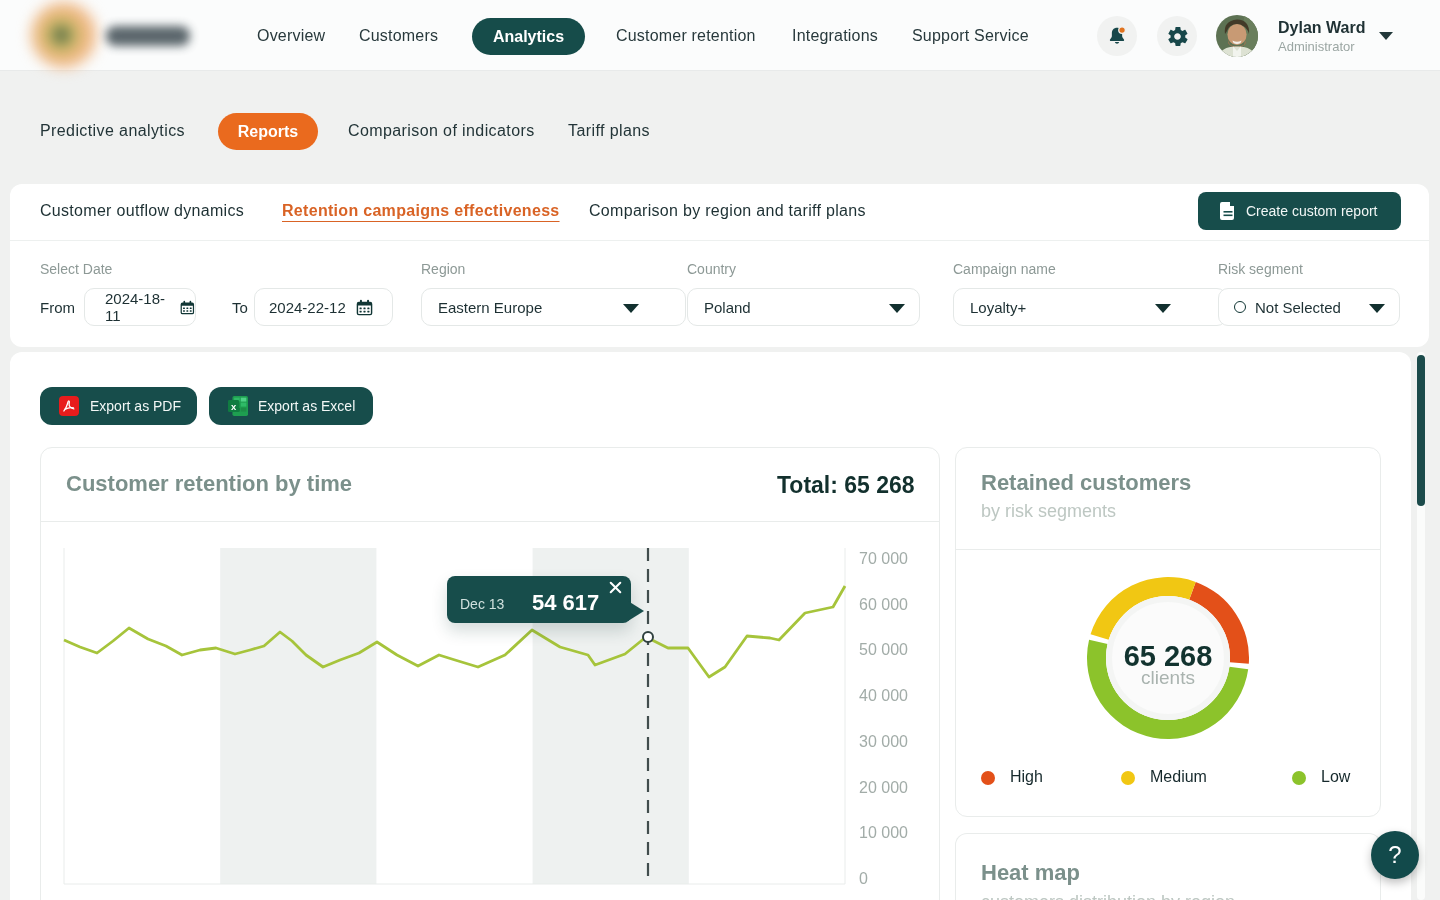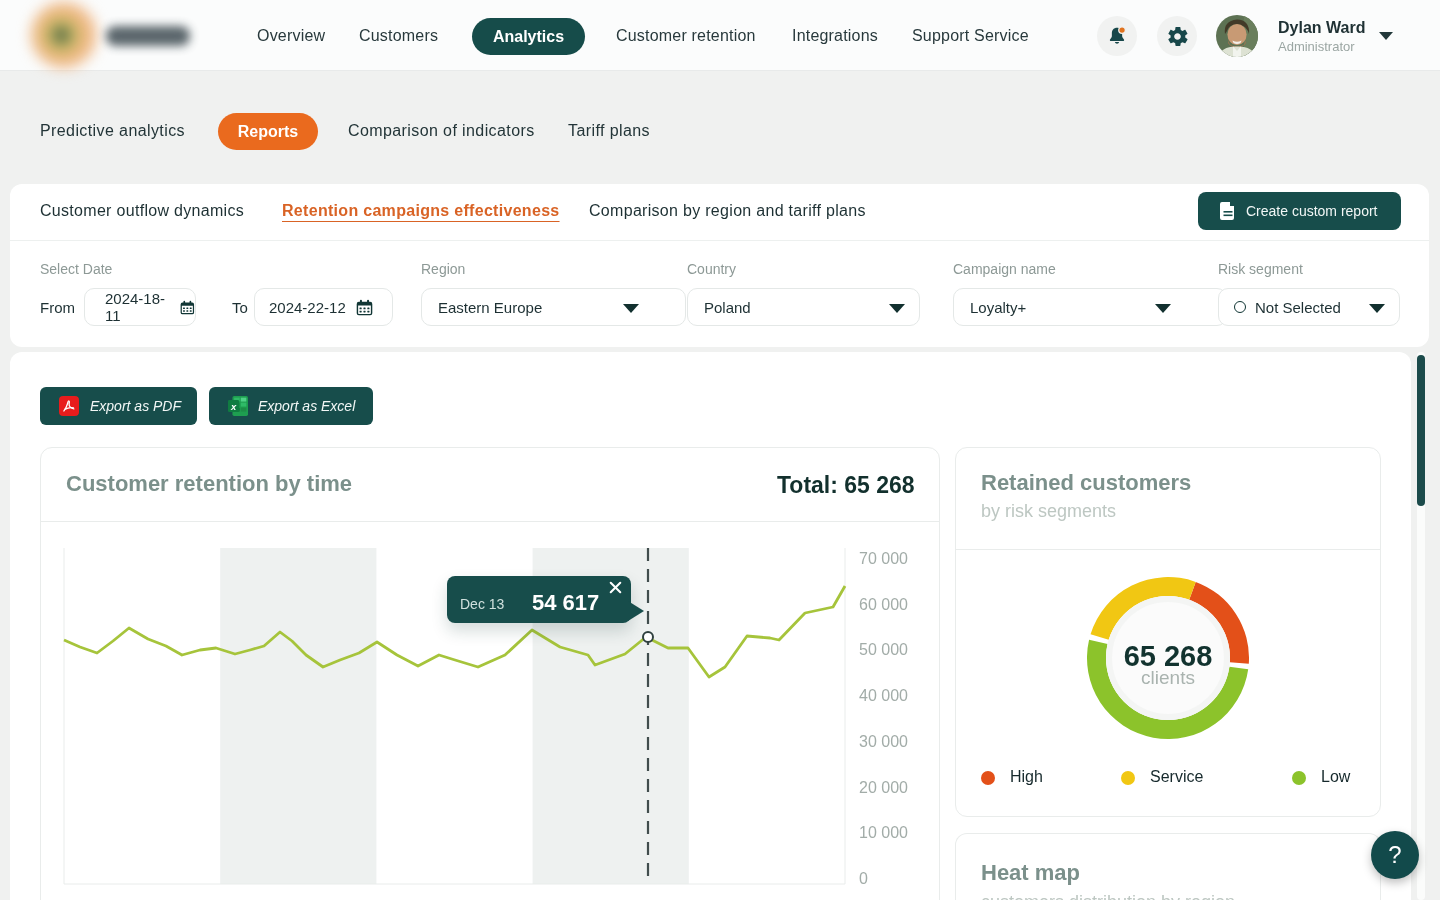--- a/index.html
+++ b/index.html
@@ -30,21 +30,21 @@
   .subtab { position:absolute; top:202px; font-size:16px; color:#1d3033; letter-spacing:.3px; }
   .subtab.active { color:#d96325; font-weight:700; text-decoration:underline; text-underline-offset:5px; }
   #crbtn { position:absolute; left:1198px; top:192px; width:203px; height:38px; border-radius:8px; background:#174d4b; color:#f2f7f6; font-size:14px; display:flex; align-items:center; }
   .flabel { position:absolute; top:261px; font-size:14px; color:#8d9996; }
   .field { position:absolute; top:288px; height:38px; background:#fff; border:1px solid #e4e8e7; border-radius:10px; display:flex; align-items:center; font-size:15px; color:#1d3033; }
   .fromto { position:absolute; top:299px; font-size:15px; color:#1d3033; }
   .selcaret { width:0; height:0; border-left:8px solid transparent; border-right:8px solid transparent; border-top:9px solid #12302f; position:absolute; }
 
   
   #mcard { position:absolute; left:10px; top:352px; width:1401px; height:560px; background:#fff; border-radius:12px; }
-  .expbtn { position:absolute; top:387px; height:38px; border-radius:6px; background:#174d4b; color:#f2f7f6; font-size:14px; display:flex; align-items:center;font-style:italic; }
+  .expbtn { position:absolute; top:387px; height:38px; border-radius:12px; background:#174d4b; color:#f2f7f6; font-size:14px; display:flex; align-items:center; }
   #chartcard { position:absolute; left:40px; top:447px; width:900px; height:480px; border:1px solid #e9eceb; border-radius:12px; background:#fff; }
   #ctitle { position:absolute; left:66px; top:471px; font-size:22px; font-weight:700; color:#7b908b; }
   #ctotal { position:absolute; right:527px; top:472px; font-size:23px; font-weight:700; color:#12302d; }
   #cdiv { position:absolute; left:41px; top:521px; width:898px; height:1px; background:#e9eceb; }
   #rcard { position:absolute; left:955px; top:447px; width:426px; height:370px; border:1px solid #e9eceb; border-radius:12px; background:#fff; }
   #hcard { position:absolute; left:955px; top:833px; width:426px; height:79px; border:1px solid #e9eceb; border-radius:12px 12px 0 0; border-bottom:none; background:#fff; }
   .cardtitle { font-size:22px; font-weight:700; color:#7b908b; position:absolute; }
   .cardsub { font-size:18px; color:#bdc7c2; position:absolute;text-align:center; }
   #rdiv { position:absolute; left:956px; top:549px; width:424px; height:1px; background:#e9eceb; }
 
@@ -252,21 +252,21 @@
       <circle r="59" fill="none" stroke="#edefed" stroke-width="6" opacity="0.5"></circle>
       <circle r="54" fill="#fbfbfb"></circle>
   </g>
 </svg>
 <div class="abs" style="left:1087px; top:640px; width:162px; text-align:center; font-size:29px; font-weight:700; color:#12332f;">65 268</div>
 <div class="abs" style="left:1087px; top:667px; width:162px; text-align:center; font-size:19px; color:#a9b3af;">clients</div>
 
 <div class="legdot" style="left:981px; top:771px; background:#e35019"></div>
 <div class="legtxt" style="left:1010px; top:768px">High</div>
 <div class="legdot" style="left:1121px; top:771px; background:#f1c713"></div>
-<div class="legtxt" style="left:1150px; top:768px">Service</div>
+<div class="legtxt" style="left:1150px; top:768px">Medium</div>
 <div class="legdot" style="left:1292px; top:771px; background:#8cc32b"></div>
 <div class="legtxt" style="left:1321px; top:768px">Low</div>
 
 <div id="hcard"></div>
 <div class="cardtitle" style="left:981px; top:860px">Heat map</div>
 <div class="cardsub" style="left:981px; top:892px">customers distribution by region</div>
 
 <div id="sbtrack"></div>
 <div id="sbthumb"></div>
 <div id="helpbtn">?</div>

